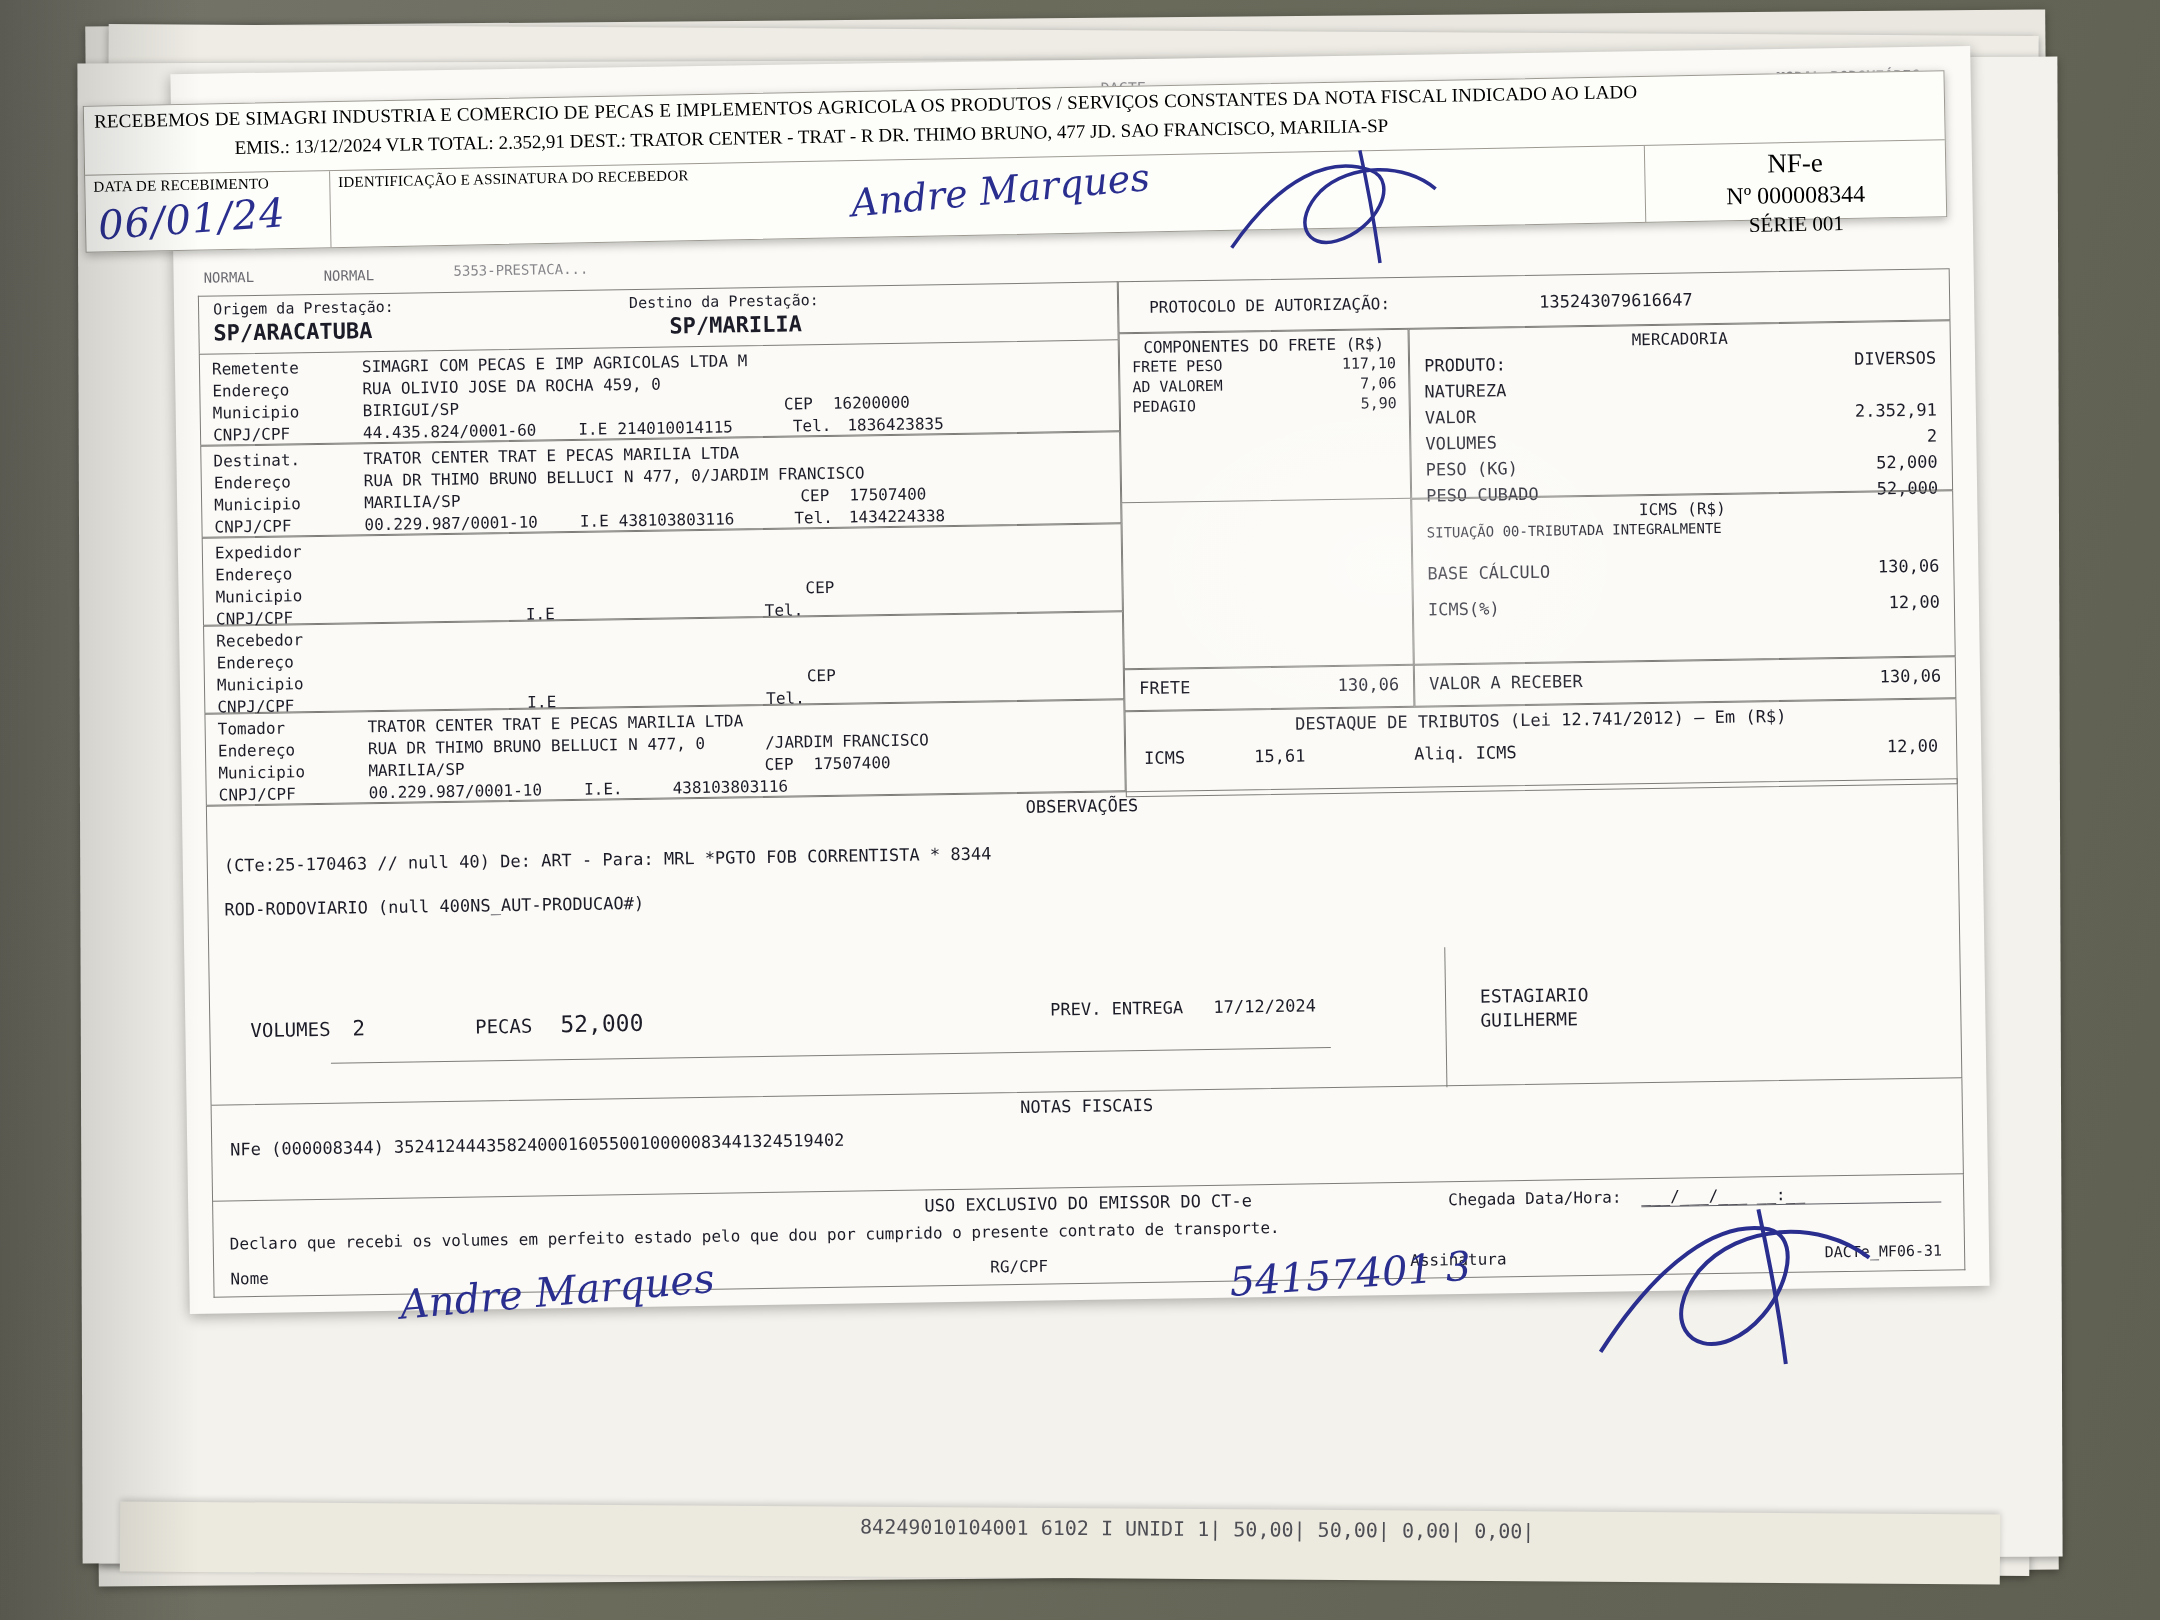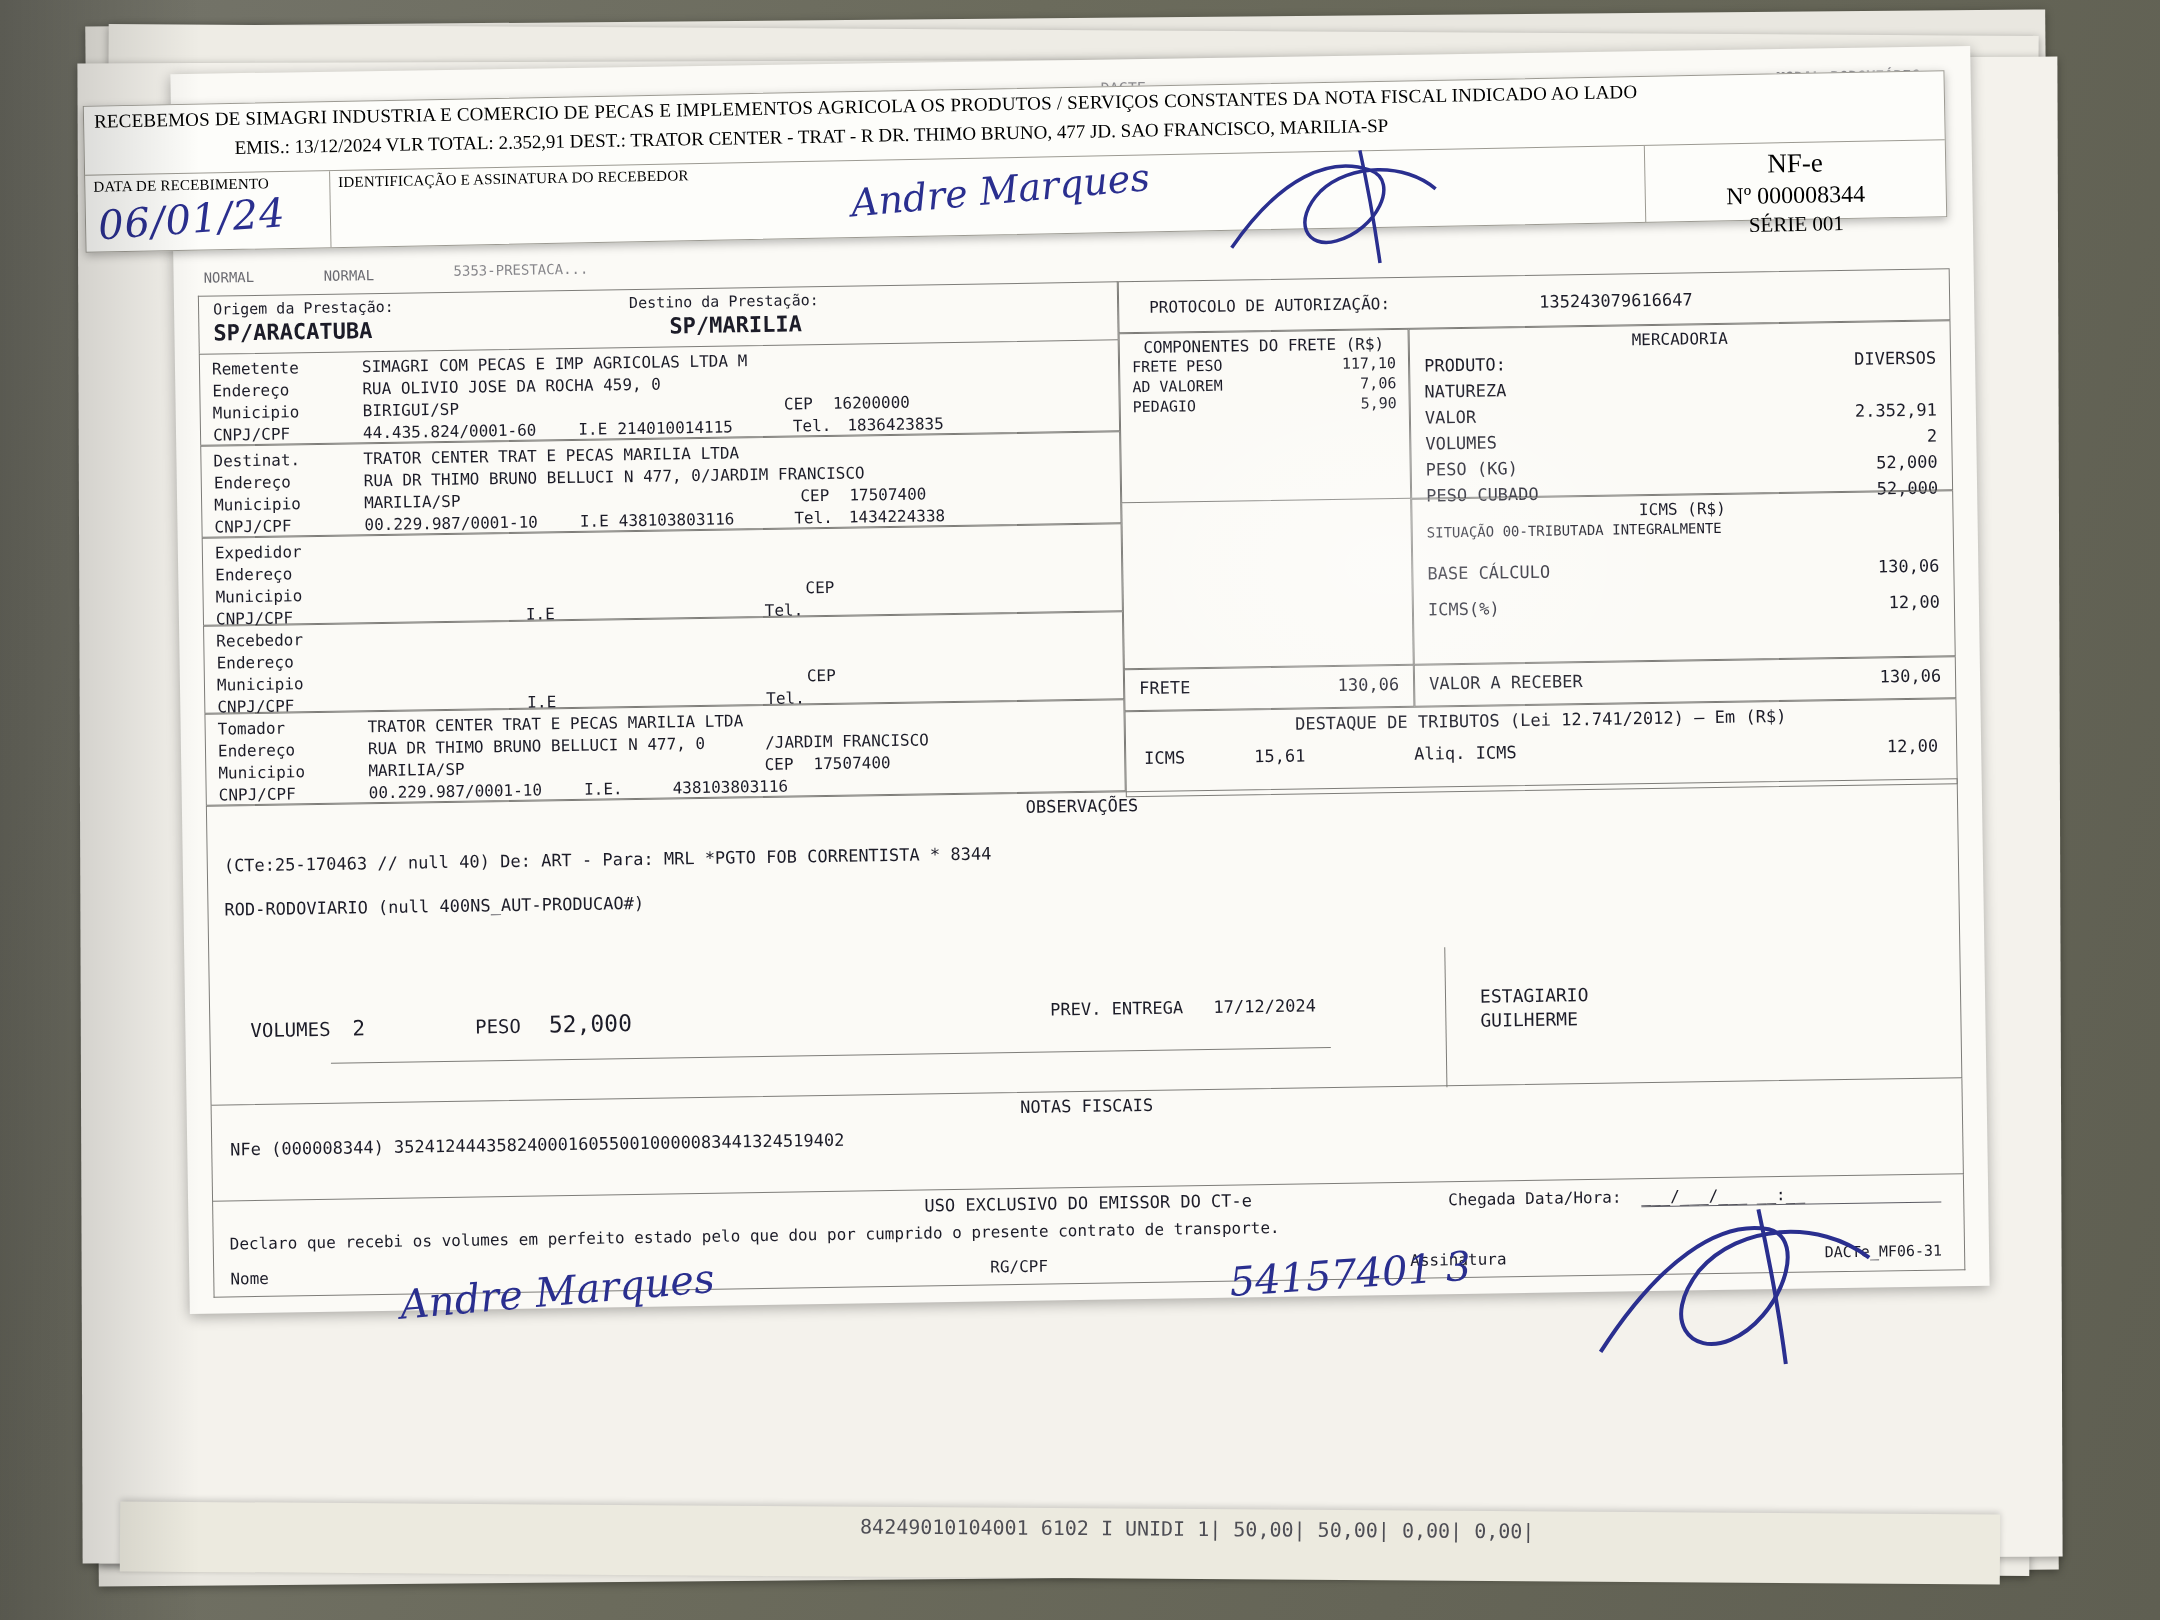--- a/index.html
+++ b/index.html
@@ -484,21 +484,21 @@
 
       <div class="blk obs">
         <div class="obs-title">OBSERVAÇÕES</div>
         <div class="obs-body">
           <div>(CTe:25-170463 // null 40)    De: ART - Para: MRL *PGTO FOB CORRENTISTA * 8344</div>
           <div>ROD-RODOVIARIO (null 400NS_AUT-PRODUCAO#)</div>
         </div>
         <div style="position:absolute; left:40px; top:210px; display:flex; font-size:19px; align-items:baseline">
           <span>VOLUMES</span>
           <span style="margin-left:22px; font-size:21px">2</span>
-          <span style="margin-left:110px">PESO</span>
+          <span style="margin-left:110px">PECAS</span>
           <span style="margin-left:28px; font-size:23px">52,000</span>
         </div>
         <div style="position:absolute; left:840px; top:206px; font-size:17px">
           <span>PREV. ENTREGA</span>
           <span style="margin-left:20px">17/12/2024</span>
         </div>
         <div style="position:absolute; left:1270px; top:198px; font-size:18px; line-height:24px">
           <div>ESTAGIARIO</div>
           <div>GUILHERME</div>
         </div>

